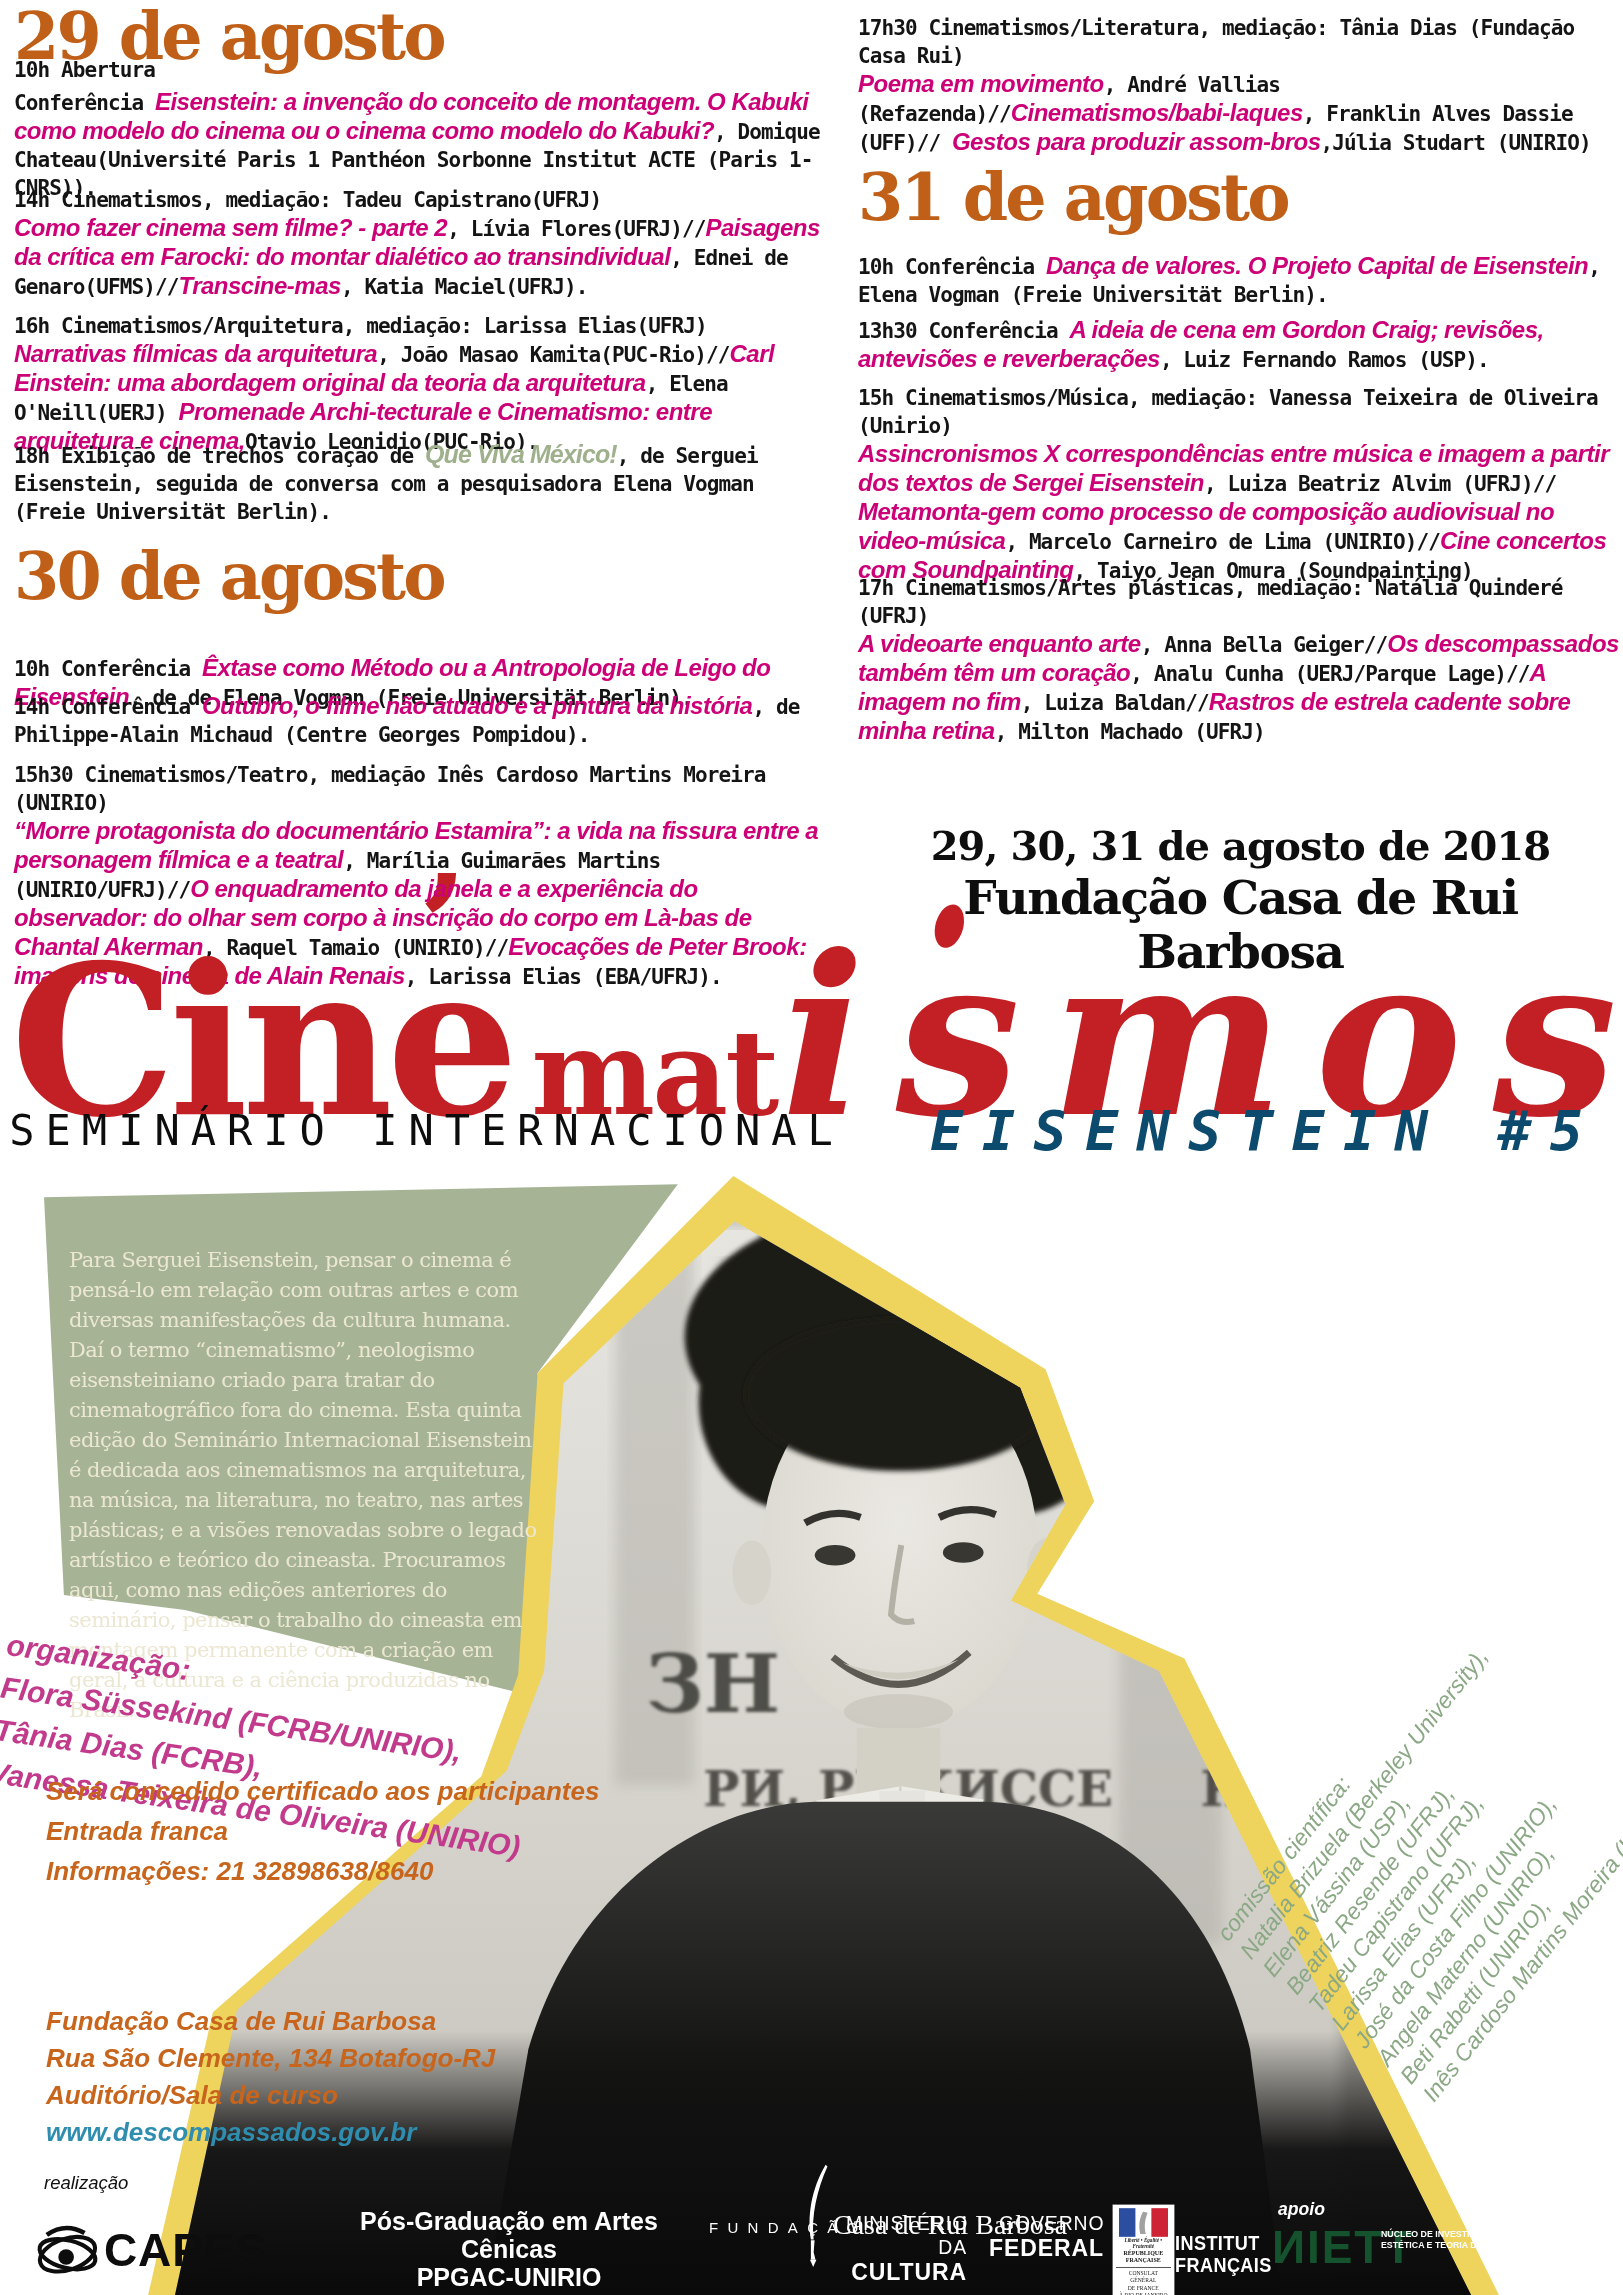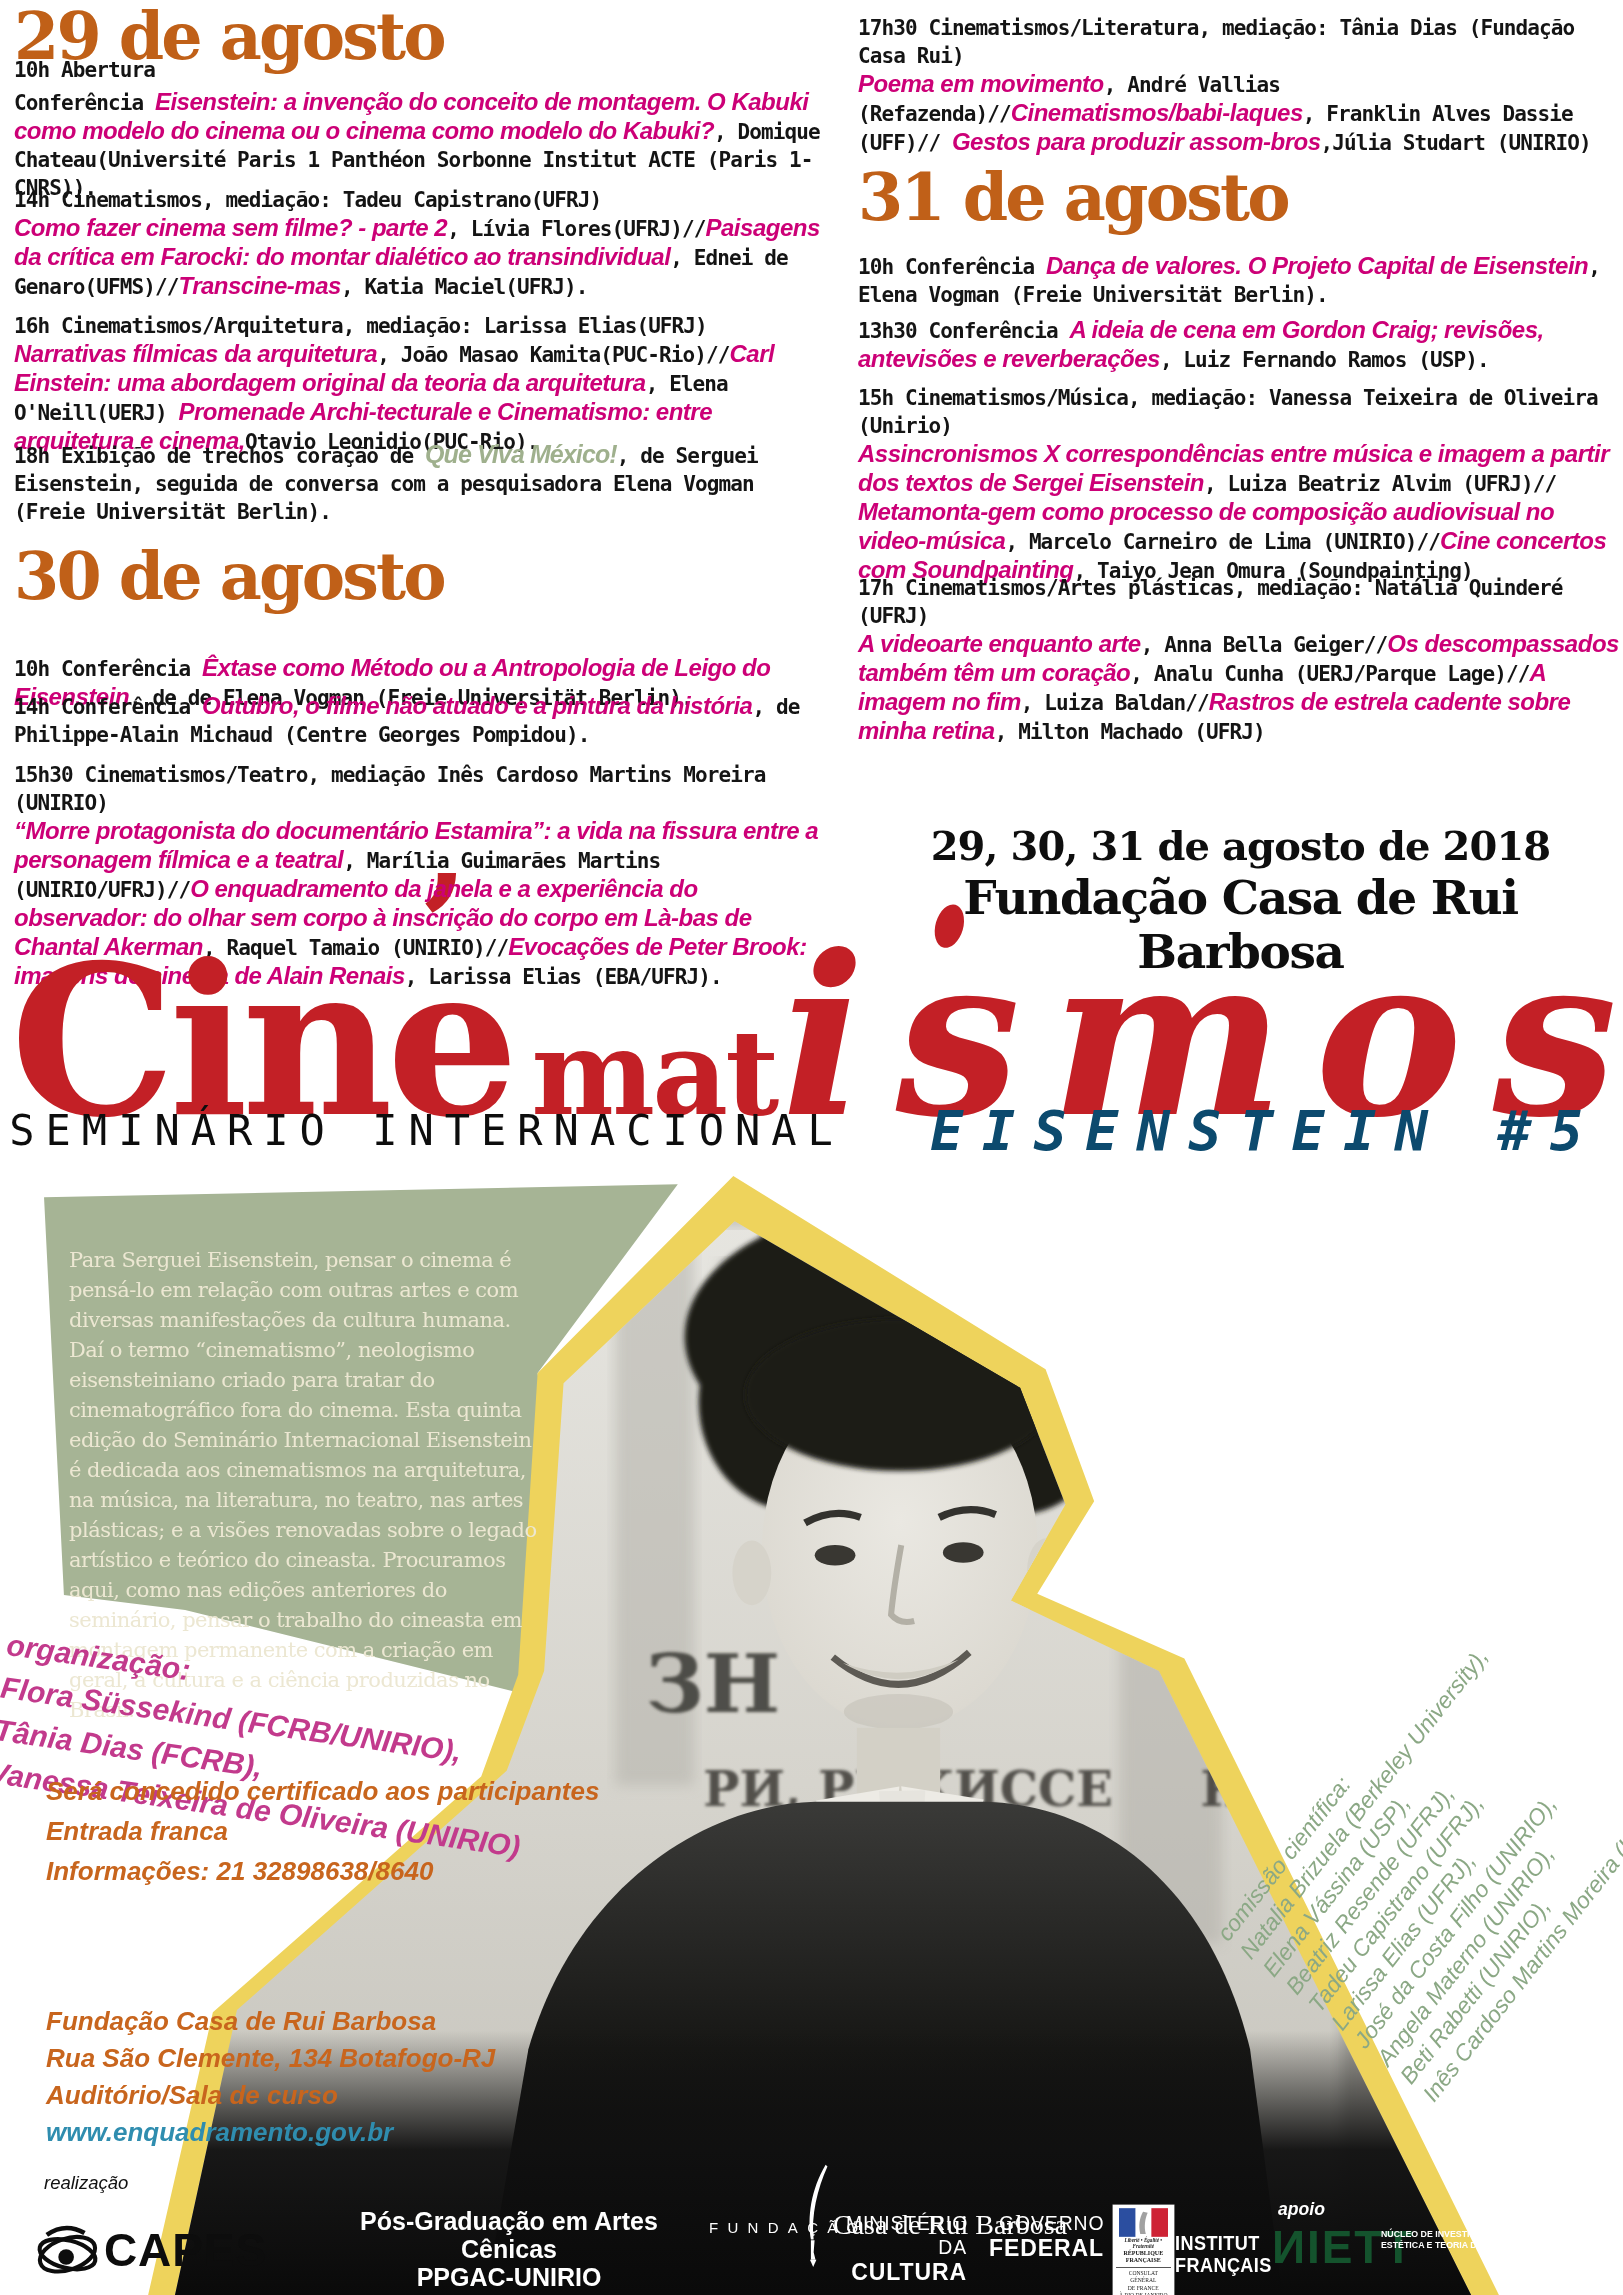--- a/index.html
+++ b/index.html
@@ -256,21 +256,21 @@
   <div class="abs infoblock">
     <div>Será concedido certificado aos participantes</div>
     <div>Entrada franca</div>
     <div>Informações: 21 32898638/8640</div>
   </div>
 
   <div class="abs addrblock">
     <div>Fundação Casa de Rui Barbosa</div>
     <div>Rua São Clemente, 134 Botafogo-RJ</div>
     <div>Auditório/Sala de curso</div>
-    <div class="urlline">www.enquadramento.gov.br</div>
+    <div class="urlline">www.descompassados.gov.br</div>
   </div>
 
   <div class="abs comblock">
     <div>comissão científica:</div>
     <div>Natalia Brizuela (Berkeley University),</div>
     <div>Elena Vássina (USP),</div>
     <div>Beatriz Resende (UFRJ),</div>
     <div>Tadeu Capistrano (UFRJ),</div>
     <div>Larissa Elias (UFRJ),</div>
     <div>José da Costa Filho (UNIRIO),</div>

